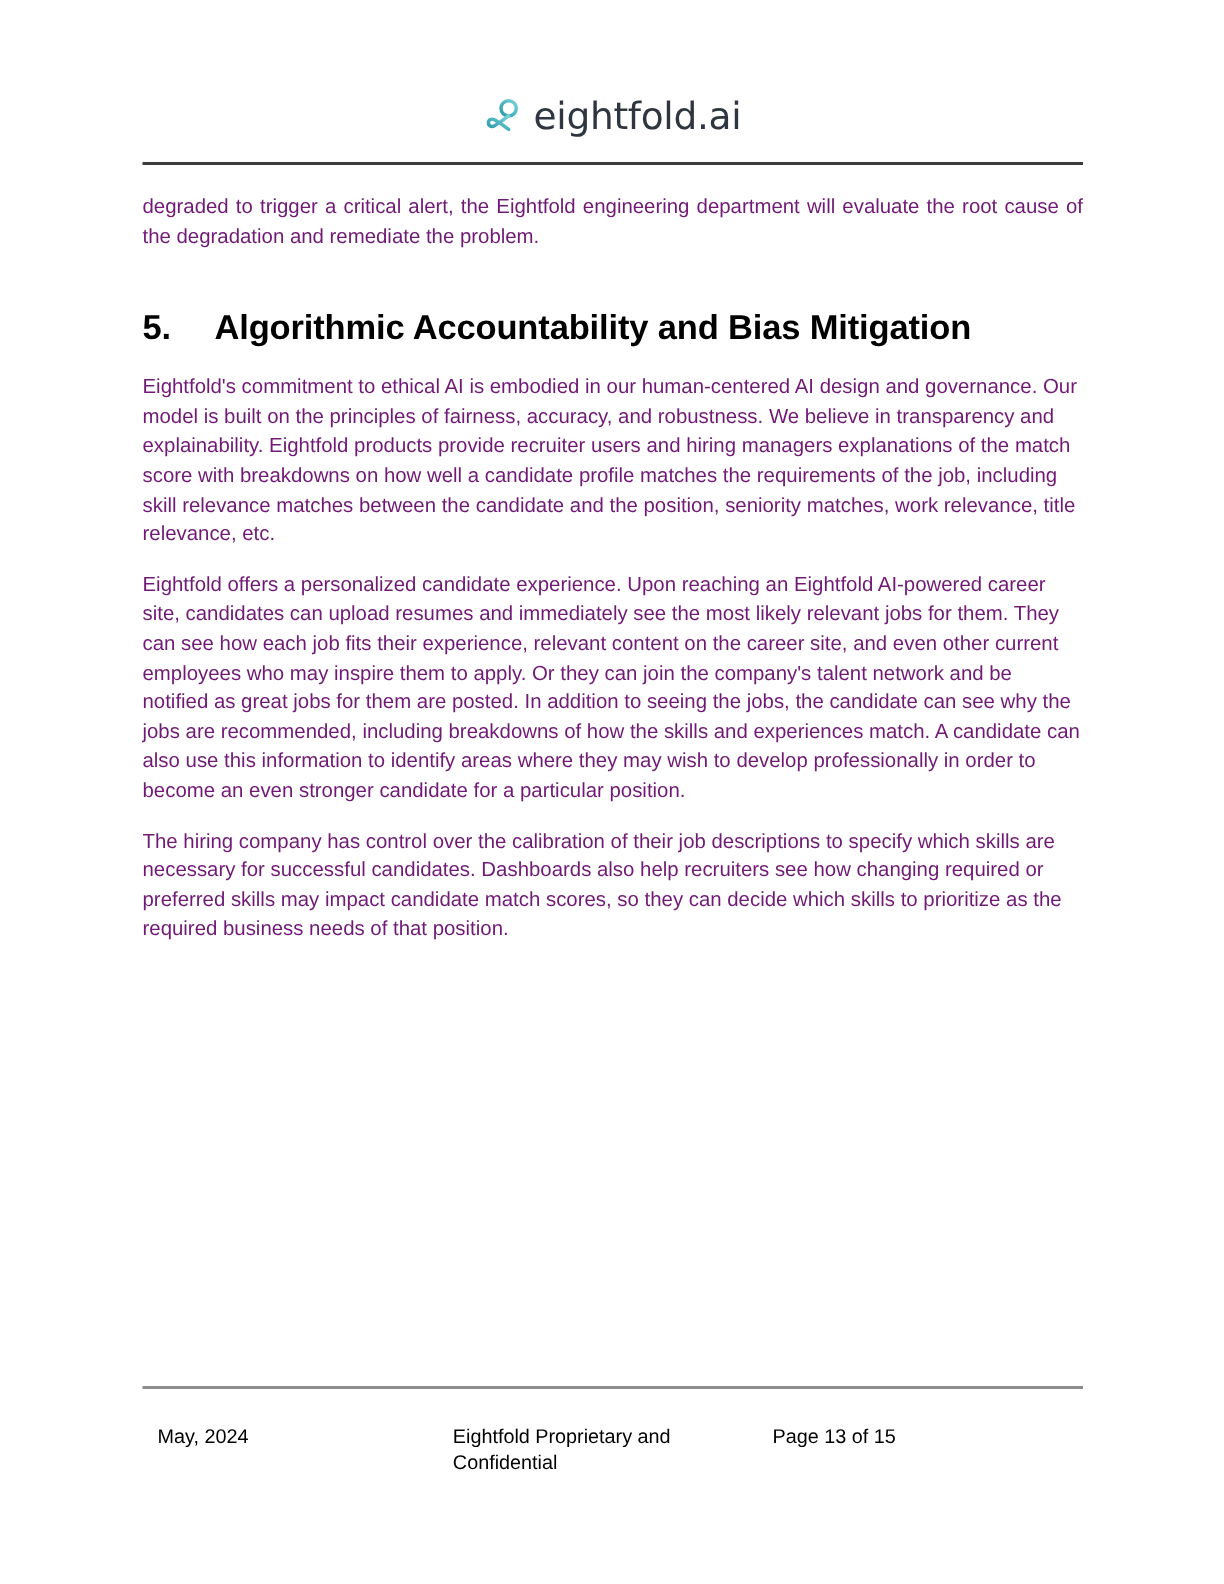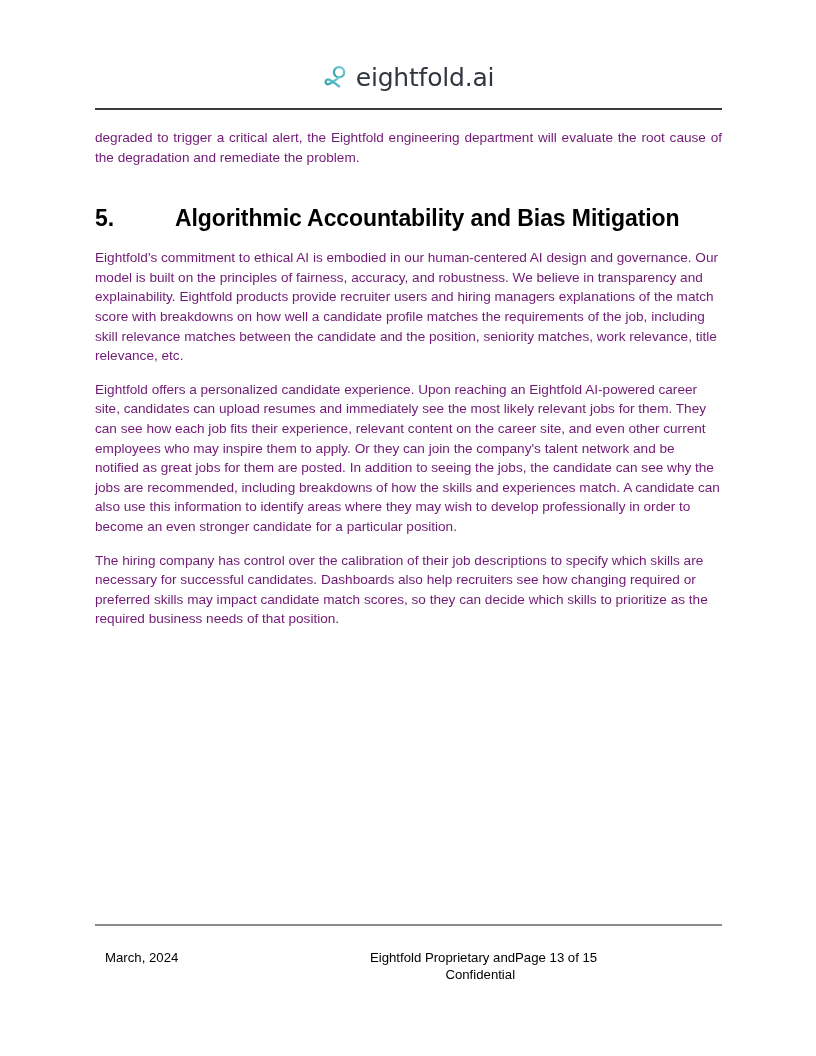--- a/index.html
+++ b/index.html
@@ -95,21 +95,20 @@
     display: flex;
     align-items: baseline;
   }
   .heading-number {
     display: inline-block;
     width: 48px;
     flex: 0 0 auto;
   }
   .heading-title {
     flex: 1 1 auto;
-    margin-left: 32px;
   }
 
   .spacer-before-heading { height: 22px; }
   .spacer-after-heading  { height: 15px; }
 
   
   .footer-rule {
     position: absolute;
     left: 95px;
     top: 924px;
@@ -129,21 +128,21 @@
     color: #000000;
   }
   .footer-left {
     flex: 0 0 33%;
     text-align: left;
     padding-left: 10px;
     box-sizing: border-box;
   }
   .footer-center {
     flex: 0 0 34%;
-    text-align: right;
+    text-align: left;
   }
   .footer-right {
     flex: 0 0 33%;
     text-align: left;
     padding-right: 10px;
     box-sizing: border-box;
   }
 </style>
 </head>
 <body>
@@ -189,18 +188,18 @@
     <div class="spacer-after-heading"></div>
 
     <p class="body-text">Eightfold's commitment to ethical AI is embodied in our human-centered AI design and governance. Our model is built on the principles of fairness, accuracy, and robustness. We believe in transparency and explainability. Eightfold products provide recruiter users and hiring managers explanations of the match score with breakdowns on how well a candidate profile matches the requirements of the job, including skill relevance matches between the candidate and the position, seniority matches, work relevance, title relevance, etc.</p>
     <p class="body-text">Eightfold offers a personalized candidate experience. Upon reaching an Eightfold AI-powered career site, candidates can upload resumes and immediately see the most likely relevant jobs for them. They can see how each job fits their experience, relevant content on the career site, and even other current employees who may inspire them to apply. Or they can join the company's talent network and be notified as great jobs for them are posted. In addition to seeing the jobs, the candidate can see why the jobs are recommended, including breakdowns of how the skills and experiences match. A candidate can also use this information to identify areas where they may wish to develop professionally in order to become an even stronger candidate for a particular position.</p>
     <p class="body-text">The hiring company has control over the calibration of their job descriptions to specify which skills are necessary for successful candidates. Dashboards also help recruiters see how changing required or preferred skills may impact candidate match scores, so they can decide which skills to prioritize as the required business needs of that position.</p>
 
   </div>
 
   <div class="footer-rule"></div>
   <div class="footer">
-    <div class="footer-left">March, 2024</div>
+    <div class="footer-left">May, 2024</div>
     <div class="footer-center">Eightfold Proprietary and Confidential</div>
     <div class="footer-right">Page 13 of 15</div>
   </div>
 
 </div>
 
 </body></html>

